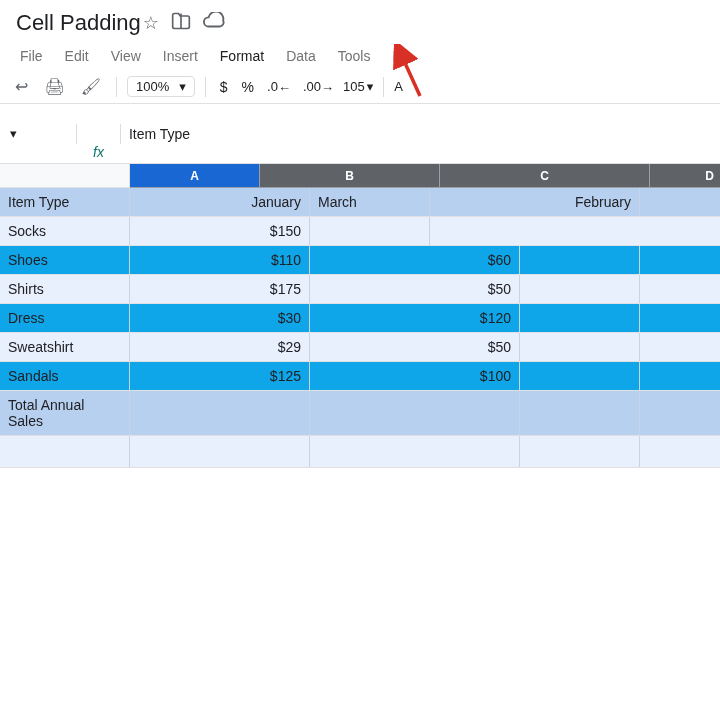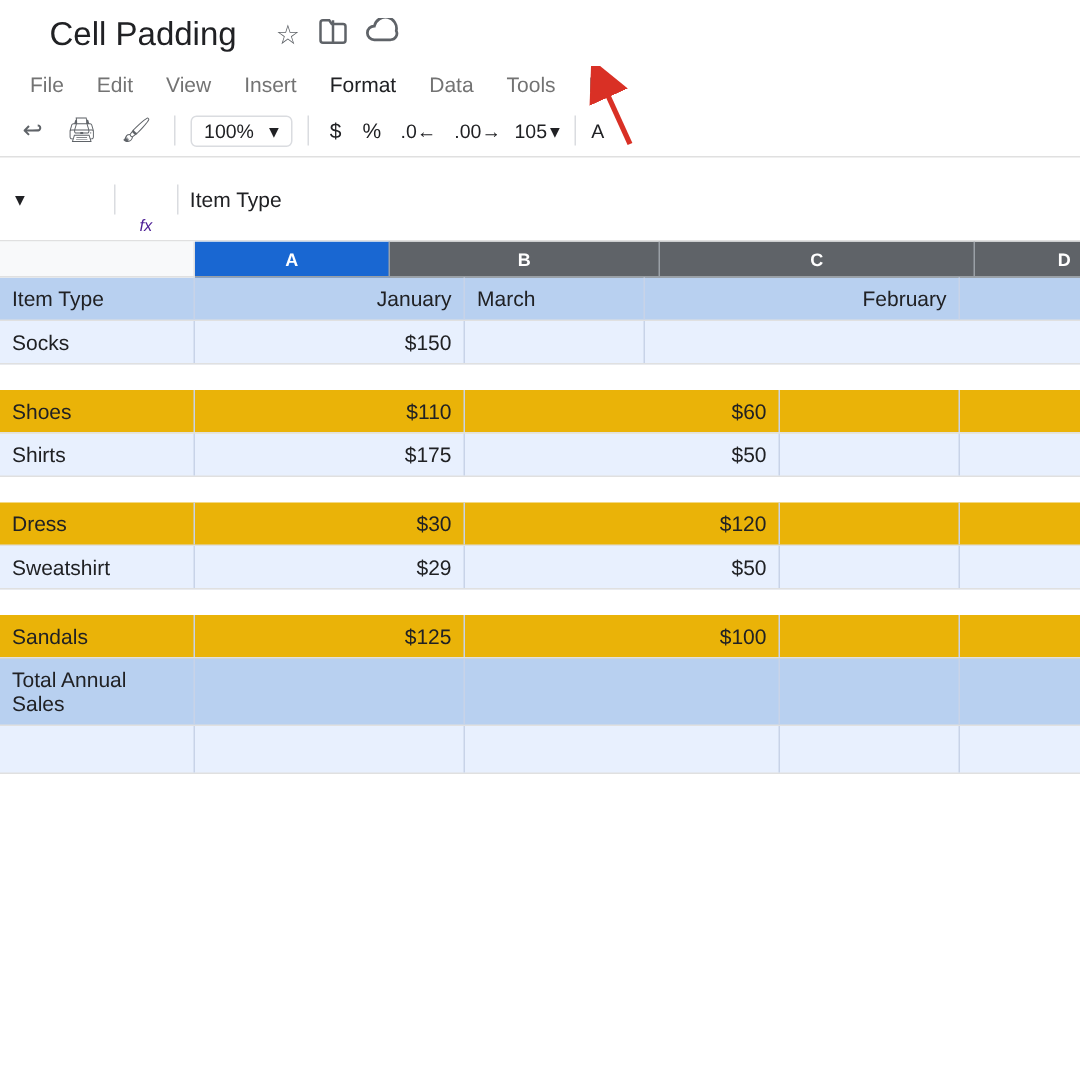--- a/index.html
+++ b/index.html
@@ -9,23 +9,23 @@
       width: 720px;
       height: 728px;
       overflow: hidden;
       font-size: 14px;
     }
 
     
     .title-bar {
       display: flex;
       align-items: center;
-      padding: 10px 16px 6px 33px;
-      background: #fff;
-      gap: 26px;
+      padding: 10px 16px 6px 16px;
+      background: #fff;
+      gap: 2px;
     }
     .title-text {
       font-size: 22px;
       font-weight: 400;
       color: #202124;
     }
     .title-icons {
       display: flex;
       align-items: center;
       gap: 12px;
@@ -139,23 +139,23 @@
     }
     .cell-ref-text {
       font-size: 13px;
     }
     .formula-divider {
       width: 1px;
       height: 20px;
       background: #dadce0;
     }
     .formula-fx {
-      color: #4c1d95;
+      color: #0f766e;
       font-style: italic;
-      font-size: 11px;
+      font-size: 14px;
       padding: 0 8px;
       margin-top: 37px;
     }
     .formula-input {
       flex: 1;
       font-size: 14px;
       color: #202124;
       border: none;
       outline: none;
     }
@@ -200,22 +200,21 @@
       display: flex;
       border-bottom: 1px solid #e0e0e0;
     }
     .grid-row.header-row {
       background: #b8d0f0;
     }
     .grid-row.data-row {
       background: #e8f0fe;
     }
     .grid-row.data-row.alt {
-      background: #eab308;
-      margin-top: 17px;
+      background: #0ea5e9;
     }
     .grid-row.total-row {
       background: #b8d0f0;
     }
     .grid-row.empty-row {
       background: #e8f0fe;
     }
 
     .grid-cell {
       padding: 6px 8px;

